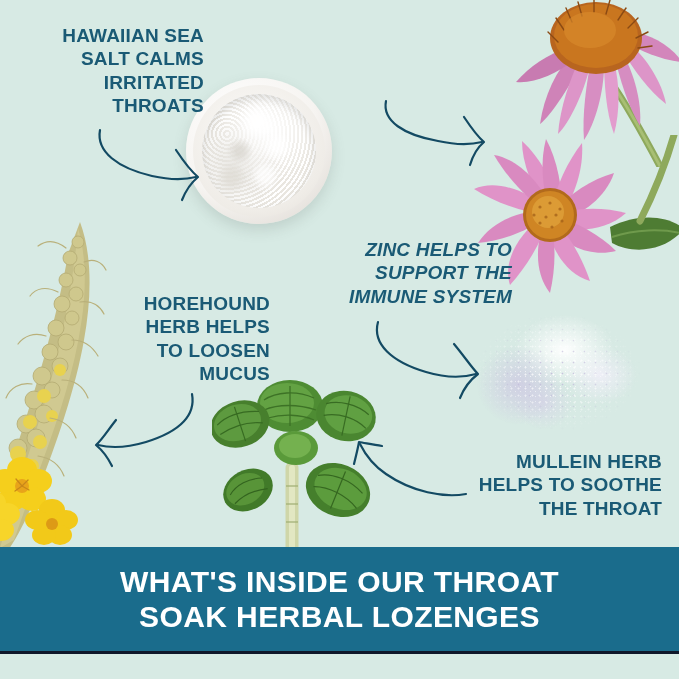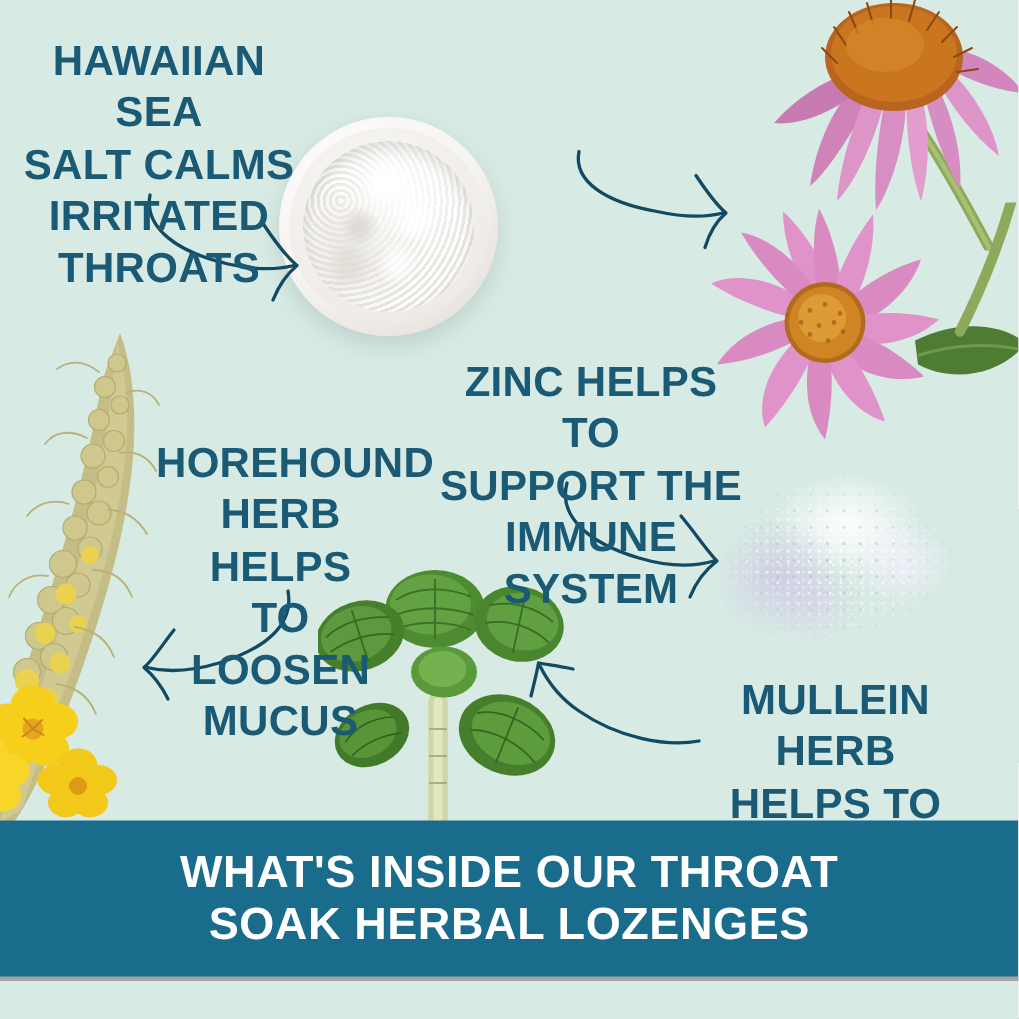--- a/index.html
+++ b/index.html
@@ -14,37 +14,37 @@
     background: #d7eae4;
     overflow: hidden;
     font-family: "Liberation Sans", sans-serif;
   }
 
   
   .callout {
     position: absolute;
     color: #1a5a75;
     font-weight: 700;
-    font-size: 28px;
+    font-size: 19px;
     line-height: 1.23;
     letter-spacing: 0.2px;
-    text-align: center;
+    text-align: right;
     white-space: pre-line;
     z-index: 30;
   }
 
   
   #banner {
     position: absolute;
     left: 0;
     top: 547px;
     width: 679px;
     height: 104px;
     background: #1a6c8c;
-    border-bottom: 3px solid #a3a3a3;
+    border-bottom: 3px solid #0f172a;
     display: flex;
     align-items: center;
     justify-content: center;
     z-index: 60;
   }
   #banner-text {
     color: #ffffff;
     font-weight: 700;
     font-size: 30px;
     line-height: 1.18;
@@ -422,21 +422,21 @@
     <path d="M114 56 C92 60 60 54 34 36 C22 28 14 18 8 6"></path>
     <path d="M30 8 C20 6 12 5 7 4 C6 10 4 18 2 26"></path>
   </svg>
 
   <div class="callout" style="left:8px; top:24px; width:196px;">HAWAIIAN SEA
 SALT CALMS
 IRRITATED
 THROATS</div>
 
 
-  <div class="callout" style="left:288px; top:238px; width:212px;">ZINC HELPS TO
+  <div class="callout" style="left:300px; top:238px; width:212px;font-style:italic;">ZINC HELPS TO
 SUPPORT THE
 IMMUNE SYSTEM</div>
 
   <div class="callout" style="left:452px; top:450px; width:210px;">MULLEIN HERB
 HELPS TO SOOTHE
 THE THROAT</div>
 
   <div class="callout" style="left:104px; top:292px; width:166px;">HOREHOUND
 HERB HELPS
 TO LOOSEN

